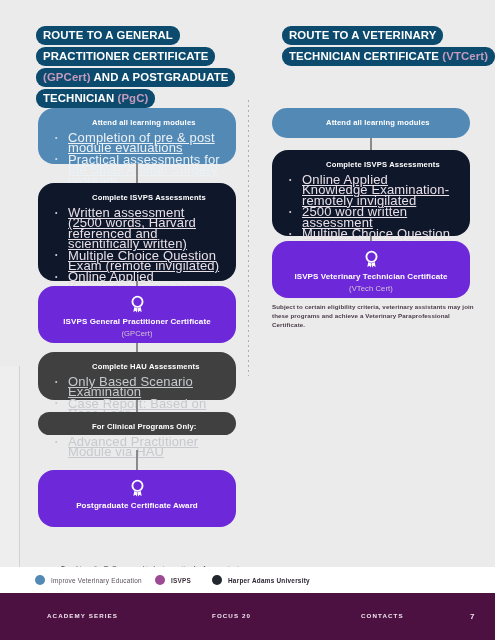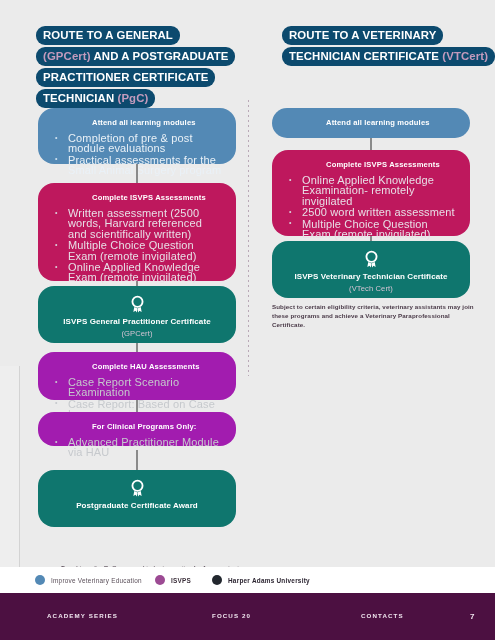--- a/index.html
+++ b/index.html
@@ -50,58 +50,59 @@
   #head-left { left: 36px; top: 26px; width: 210px; }
   #head-right { left: 282px; top: 26px; width: 220px; }
 
   
   .box {
     position: absolute;
     border-radius: 16px;
     padding: 10px 14px 11px 14px;
   }
   .box.blue   { background: #5389b5; }
-  .box.purple { background: #be185d; }
-  .box.dark   { background: #a21caf; }
+  .box.purple { background: #0f172a; }
+  .box.dark   { background: #404040; }
 
   .box h3 {
     font-size: 7.6px;
     font-weight: bold;
     color: #ffffff;
     letter-spacing: 0.15px;
     margin-bottom: 6px;
     margin-left: 40px;
   }
   .box ul { list-style: none; }
   .box ul li {
     position: relative;
-    font-size: 11px;
+    font-size: 13px;
     line-height: 10.4px;
     color: #e8dfe7;
     padding-left: 16px;
     margin-bottom: 1px;
     letter-spacing: 0.15px;
+    text-decoration: underline;
   }
   .box ul li::before {
     content: "\2022";
     position: absolute;
     left: 3px; top: -0.5px;
     color: #d9cfd8;
     font-size: 7px;
   }
   .box.blue ul li { color: #eaf1f7; }
   .box.blue ul li::before { color: #cfe0ee; }
   .box.dark ul li { color: #c6c9cd; }
   .box.dark ul li::before { color: #c6c9cd; }
 
   
   .cert {
     position: absolute;
     border-radius: 16px;
-    background: #0f766e;
+    background: #6d28d9;
     text-align: center;
     padding: 9px 10px 22px 10px;
   }
   .cert .badge { margin: 0 auto 2px auto; display: block; }
   .cert .t1 {
     font-size: 8px; font-weight: bold; color: #ffffff;
     letter-spacing: 0.1px; line-height: 11px;
   }
   .cert .t2 {
     font-size: 7.6px; color: #d6c4d4;
@@ -178,22 +179,22 @@
 </head>
 <body>
 
 <div id="page">
 
   <div class="page-edge2"></div>
   <div class="page-edge"></div>
 
   <div class="heading" id="head-left">
     <div><span class="ln">ROUTE TO A GENERAL</span></div>
+    <div><span class="ln">PRACTITIONER CERTIFICATE</span></div>
     <div><span class="ln"><i class="sub" style="font-style:normal">(GPCert)</i><em style="font-style:normal"> AND A POSTGRADUATE</em></span></div>
-    <div><span class="ln">PRACTITIONER CERTIFICATE</span></div>
     <div><span class="ln"><em style="font-style:normal">TECHNICIAN</em><i class="sub" style="font-style:normal"> (PgC)</i></span></div>
   </div>
 
   <div class="heading" id="head-right">
     <div><span class="ln">ROUTE TO A VETERINARY</span></div>
     <div><span class="ln"><em style="font-style:normal">TECHNICIAN CERTIFICATE</em><i class="sub" style="font-style:normal"> (VTCert)</i></span></div>
   </div>
 
   <div class="divider"></div>
 
@@ -226,28 +227,28 @@
     </svg>
     <div class="t1">ISVPS General Practitioner Certificate</div>
     <div class="t2">(GPCert)</div>
   </div>
 
   <div class="conn" style="left:136px; top:343px; height:12px;"></div>
 
   <div class="box dark" id="L4" style="left:38px; top:352px; width:198px; height:48px;">
     <h3>Complete HAU Assessments</h3>
     <ul>
-      <li>Case Report Scenario Examination</li>
+      <li>Only Based Scenario Examination</li>
       <li>Case Report: Based on Case Logs</li>
     </ul>
   </div>
 
   <div class="conn" style="left:136px; top:400px; height:14px;"></div>
 
-  <div class="box dark" id="L5" style="left:38px; top:412px; width:198px; height:34px;">
+  <div class="box dark" id="L5" style="left:38px; top:412px; width:198px; height:23px;">
     <h3>For Clinical Programs Only:</h3>
     <ul>
       <li>Advanced Practitioner Module via HAU</li>
     </ul>
   </div>
 
   <div class="conn" style="left:136px; top:450px; height:23px;"></div>
 
   <div class="cert" id="L6" style="left:38px; top:470px; width:198px; height:57px;">
     <svg class="badge" width="17" height="19" viewBox="0 0 24 27">

